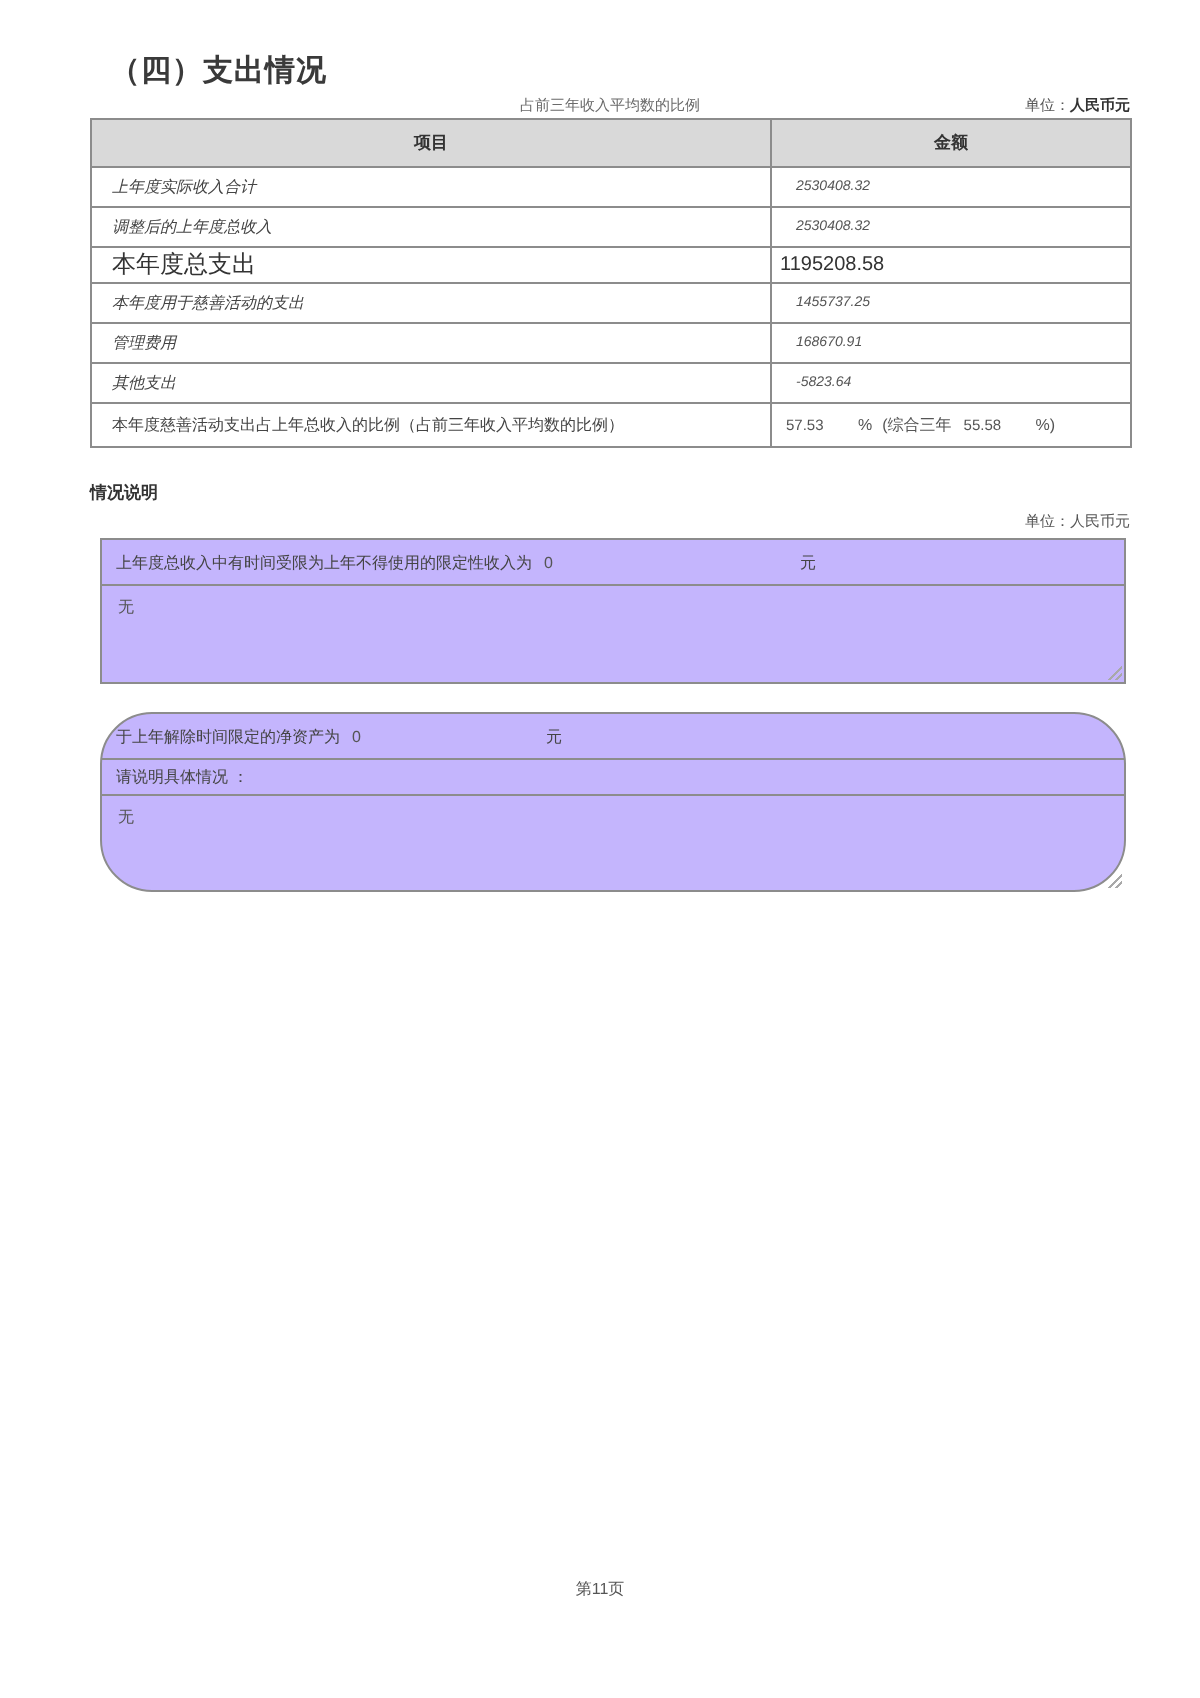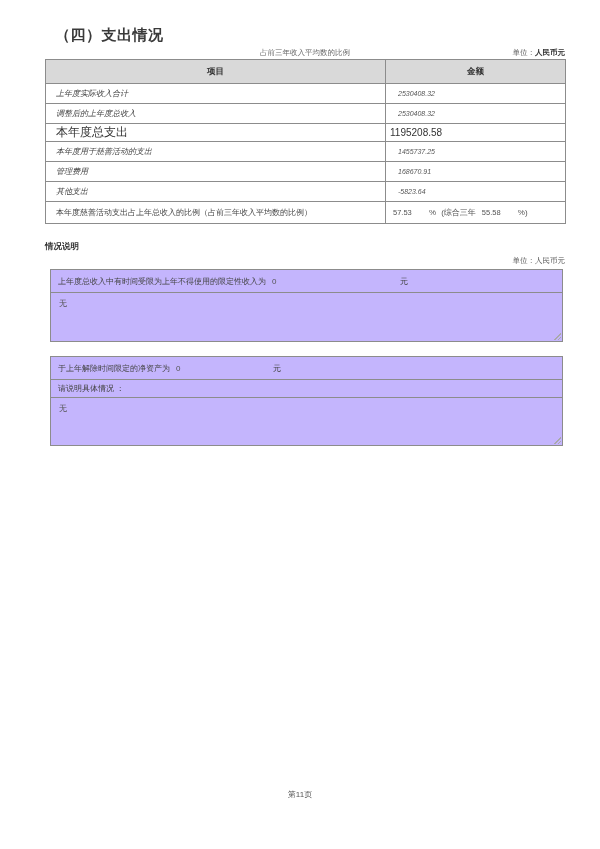--- a/index.html
+++ b/index.html
@@ -52,21 +52,21 @@
   .unit-line2 {
     position:absolute; left:45px; top:256px; width:520px;
     text-align:right; font-size:7.5px; color:#555;
   }
 
   .note-box {
     position:absolute; left:50px; width:511px;
     border:1px solid #8c8c8c; background:#c4b5fd;
   }
   .note-box.b1 { top:269px; }
-  .note-box.b2 { top:356px; }
+  .note-box.b2 { top:356px;border-radius:26px; }
   .nb-main {
     border-bottom:1px solid #8c8c8c; padding:6px 6px 5px 7px;
     font-size:8px; color:#444; white-space:nowrap;
   }
   .nb-value { display:inline-block; font-size:8px; color:#555; padding-left:6px; }
   .nb-value.w1 { width:128px; }
   .nb-value.w2 { width:97px; }
   .nb-unit { font-size:8px; color:#444; }
   .nb-prompt {
     border-bottom:1px solid #8c8c8c; padding:3px 6px 3px 7px;

